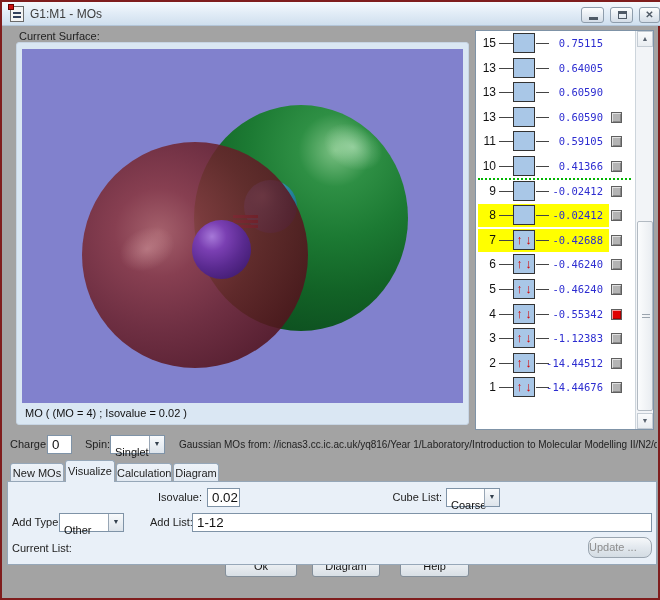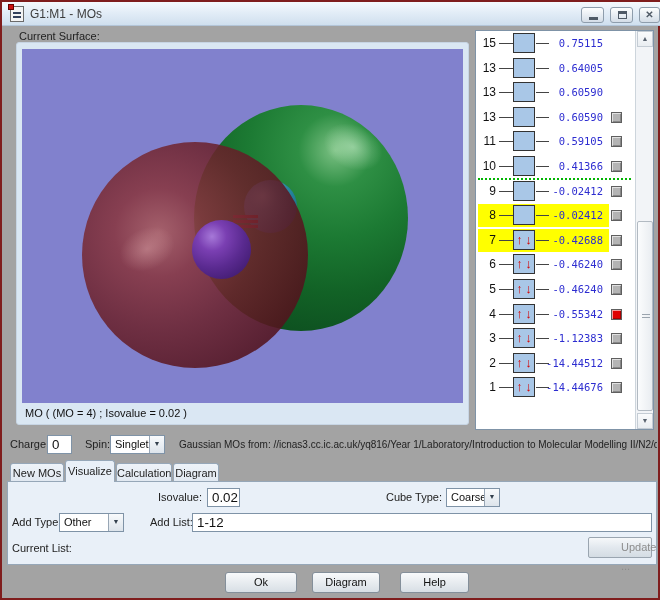--- a/index.html
+++ b/index.html
@@ -71,38 +71,38 @@
   .sb-thumb { position:absolute; left:1px; top:190px; width:16px; height:190px; border:1px solid #b2bac2; border-radius:2px;
     background:linear-gradient(to right, #fbfcfd, #e9edf1); }
   .sb-grip { position:absolute; left:4px; top:92px; width:8px; height:6px;
     background:repeating-linear-gradient(to bottom, #9aa4ae 0 1px, transparent 1px 3px); }
 
   
   .label { position:absolute; line-height:19px; color:#222; }
   .field { position:absolute; height:19px; background:#fff; border:1px solid #7f93a7; line-height:17px; padding-left:4px; color:#111; }
   .field.gray { color:#8a8a8a; }
   .combo { position:absolute; height:19px; background:#fff; border:1px solid #7f93a7; }
-  .combo-text { position:absolute; left:4px; top:0; line-height:17px; color:#111; }
+  .combo-text { position:absolute; left:4px; top:8px; line-height:17px; color:#111; }
   .combo-btn { position:absolute; right:0; top:0; width:15px; height:17px; border-left:1px solid #98a6b5;
     background:linear-gradient(#f8fafc,#dde4eb); text-align:center; }
   .combo-arr { font-size:7px; line-height:16px; color:#33404d; }
   .source-text { position:absolute; left:177px; top:433px; width:478px; line-height:19px; font-size:10px; color:#222; white-space:nowrap; overflow:hidden; }
 
   
   .tab { position:absolute; border:1px solid #96a7b8; border-bottom:none; border-radius:3px 3px 0 0;
     background:linear-gradient(#eef3f8,#d8e1ec); text-align:center; color:#222; }
   .tab.inactive { top:461px; height:31px; line-height:18px; z-index:1; }
   .tab.active { top:458px; height:22px; line-height:21px; background:#e9f0f8; z-index:3; }
   .tab-panel { position:absolute; left:5px; top:479px; width:650px; height:84px; border:1px solid #96a7b8; background:#e9f0f8; z-index:2; }
 
   
-  .dlg-btn { position:absolute; top:570px; height:21px; border:1px solid #848f9a; border-radius:3px;
+  .dlg-btn { position:absolute; top:554px; height:21px; border:1px solid #848f9a; border-radius:3px;
     background:linear-gradient(#f8fafb,#e8ecf0 50%,#d8dfe5); text-align:center; line-height:19px; color:#111; }
-  .btn { position:absolute; border:1px solid #9aa5b0; border-radius:2px;
-    background:linear-gradient(#f6f8fa,#e2e8ee 50%,#d4dce3); text-align:left; color:#8d8d8d;padding-left:32px; }
+  .btn { position:absolute; border:1px solid #9aa5b0; border-radius:8px;
+    background:linear-gradient(#f6f8fa,#e2e8ee 50%,#d4dce3); text-align:left; color:#8d8d8d; }
 </style>
 </head>
 <body>
 
 <div class="window">
 
   <div class="titlebar">
     <span class="title-icon">
       <span class="corner"></span>
       <span class="l1"></span>
@@ -293,21 +293,21 @@
   <div class="source-text">Gaussian MOs from:  //icnas3.cc.ic.ac.uk/yq816/Year 1/Laboratory/Introduction to Molecular Modelling II/N2/qi</div>
 
   <div class="tab inactive" style="left:8px;  width:54px;">New MOs</div>
   <div class="tab active" style="left:63px; width:50px;">Visualize</div>
   <div class="tab inactive" style="left:114px;width:56px;">Calculation</div>
   <div class="tab inactive" style="left:171px;width:46px;">Diagram</div>
   <div class="tab-panel"></div>
 
   <div class="label" style="left:120px; top:486px; width:80px; text-align:right; z-index:4;">Isovalue:</div>
   <input class="field" style="left: 205px; top: 486px; width: 33px; z-index: 4;" value="0.02">
-  <div class="label" style="left:360px; top:486px; width:80px; text-align:right; z-index:4;">Cube Type:</div>
+  <div class="label" style="left:360px; top:486px; width:80px; text-align:right; z-index:4;">Cube List:</div>
   <div class="combo" style="left:444px; top:486px; width:54px; z-index:4;">
     <span class="combo-text">Coarse</span>
     <span class="combo-btn"><span class="combo-arr">▼</span></span>
   </div>
 
   <div class="label" style="left:10px; top:511px; z-index:4;">Add Type:</div>
   <div class="combo" style="left:57px; top:511px; width:65px; z-index:4;">
     <span class="combo-text">Other</span>
     <span class="combo-btn"><span class="combo-arr">▼</span></span>
   </div>

